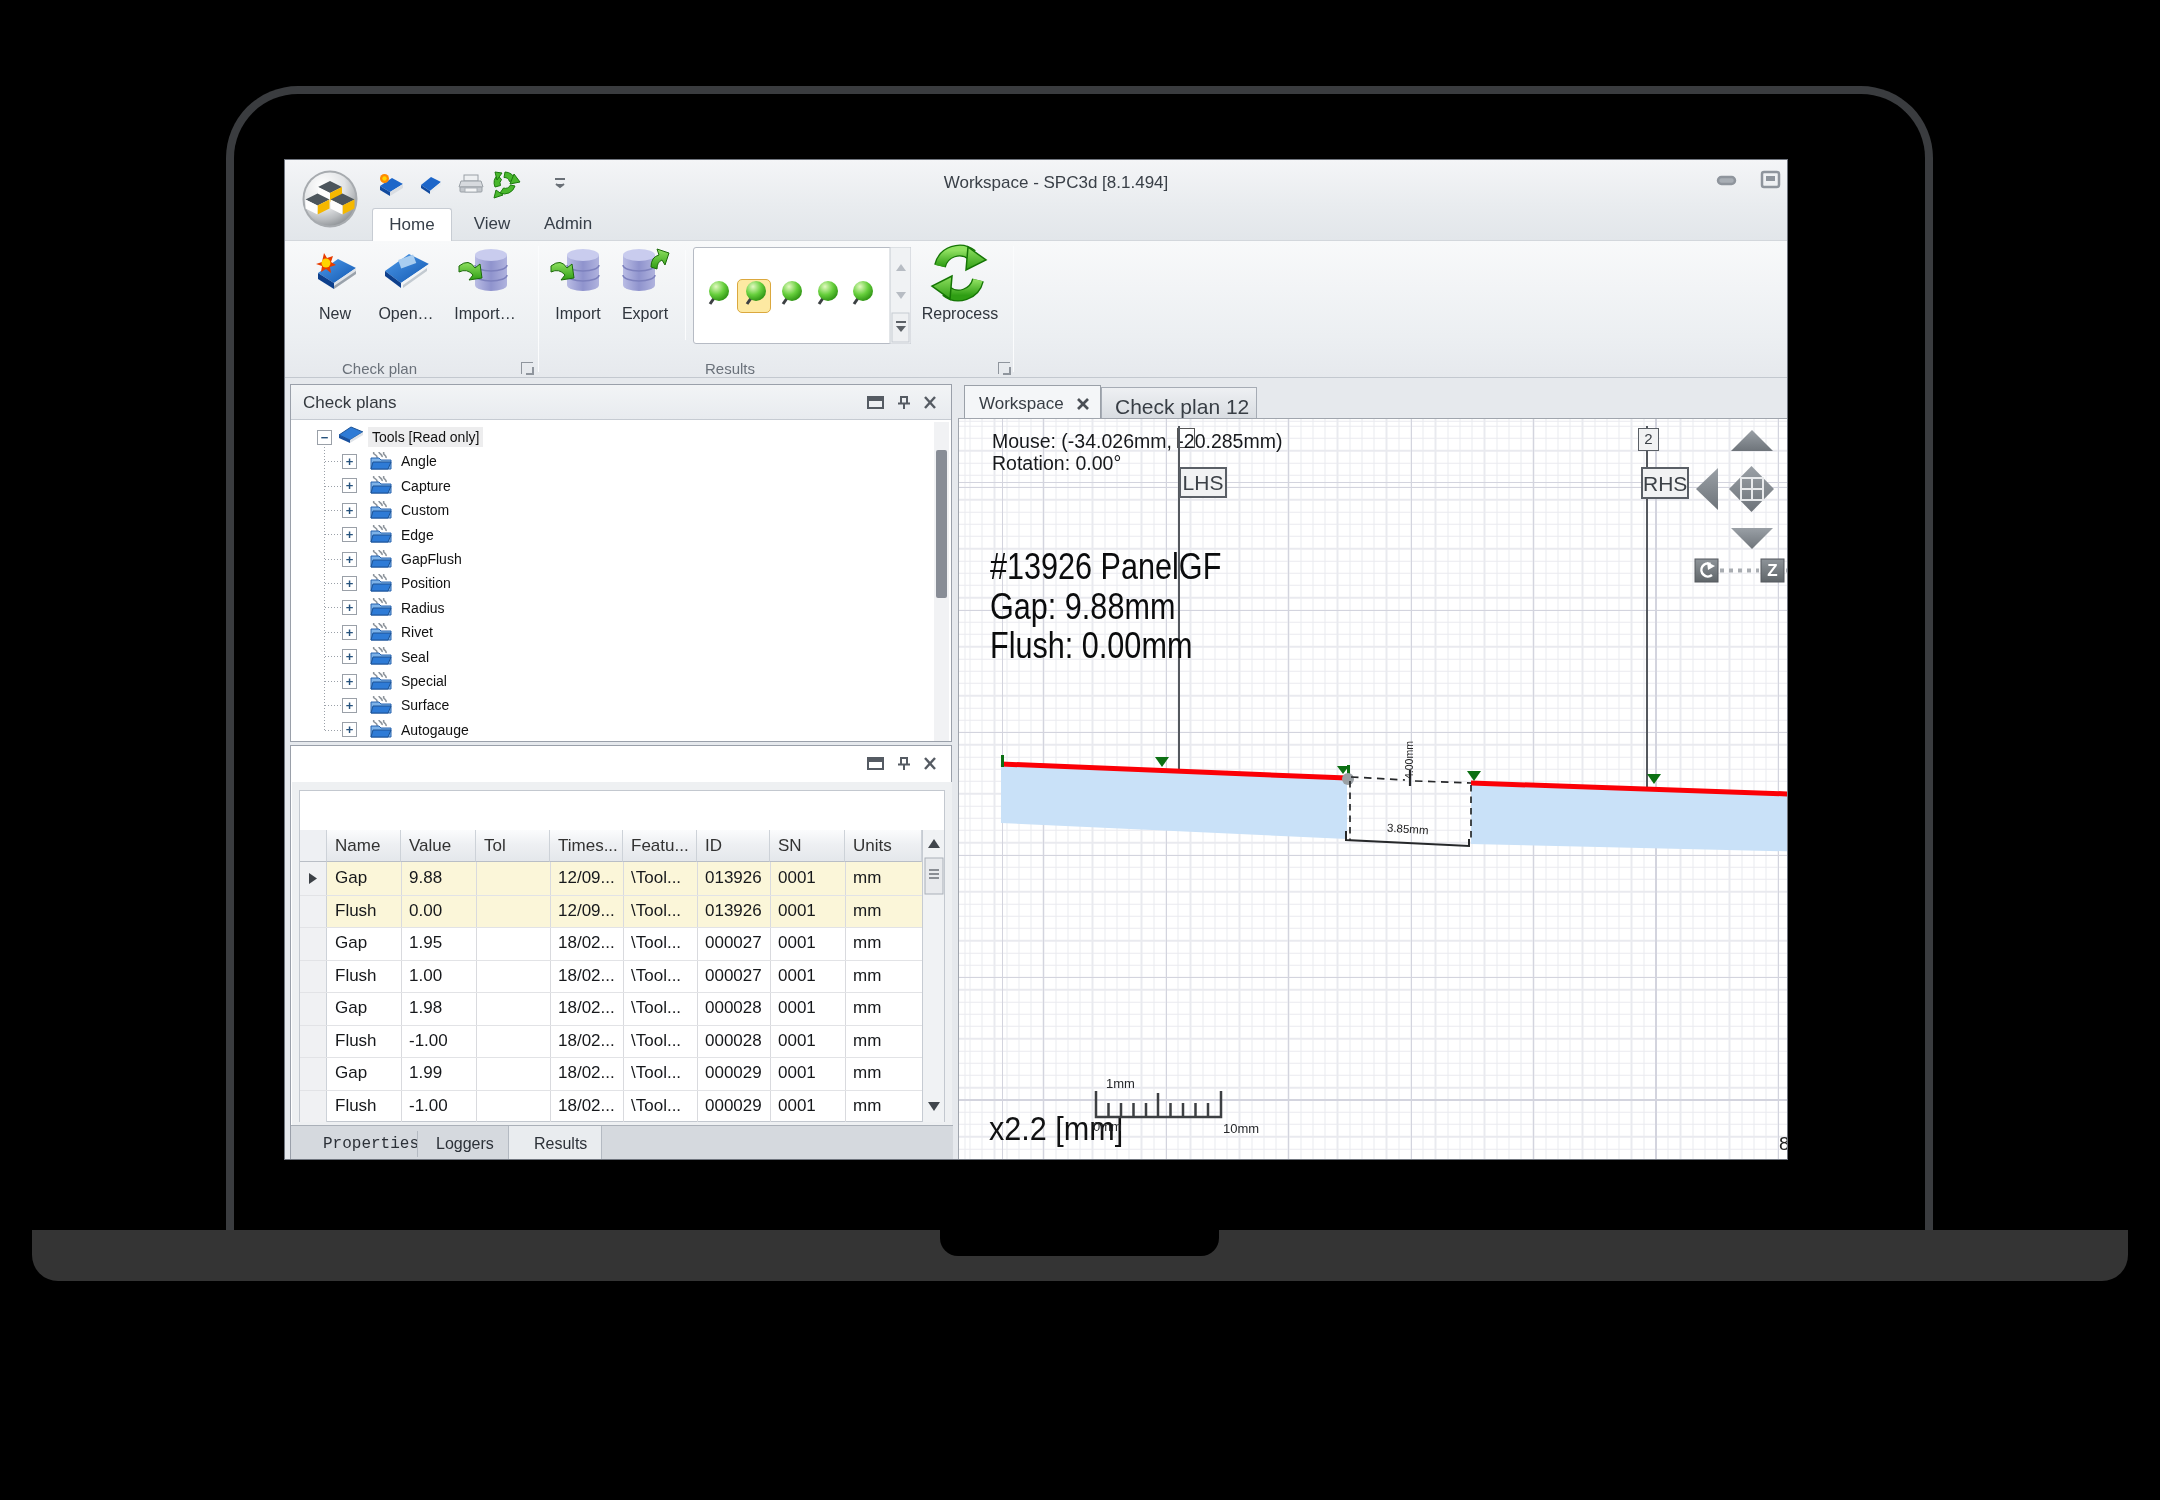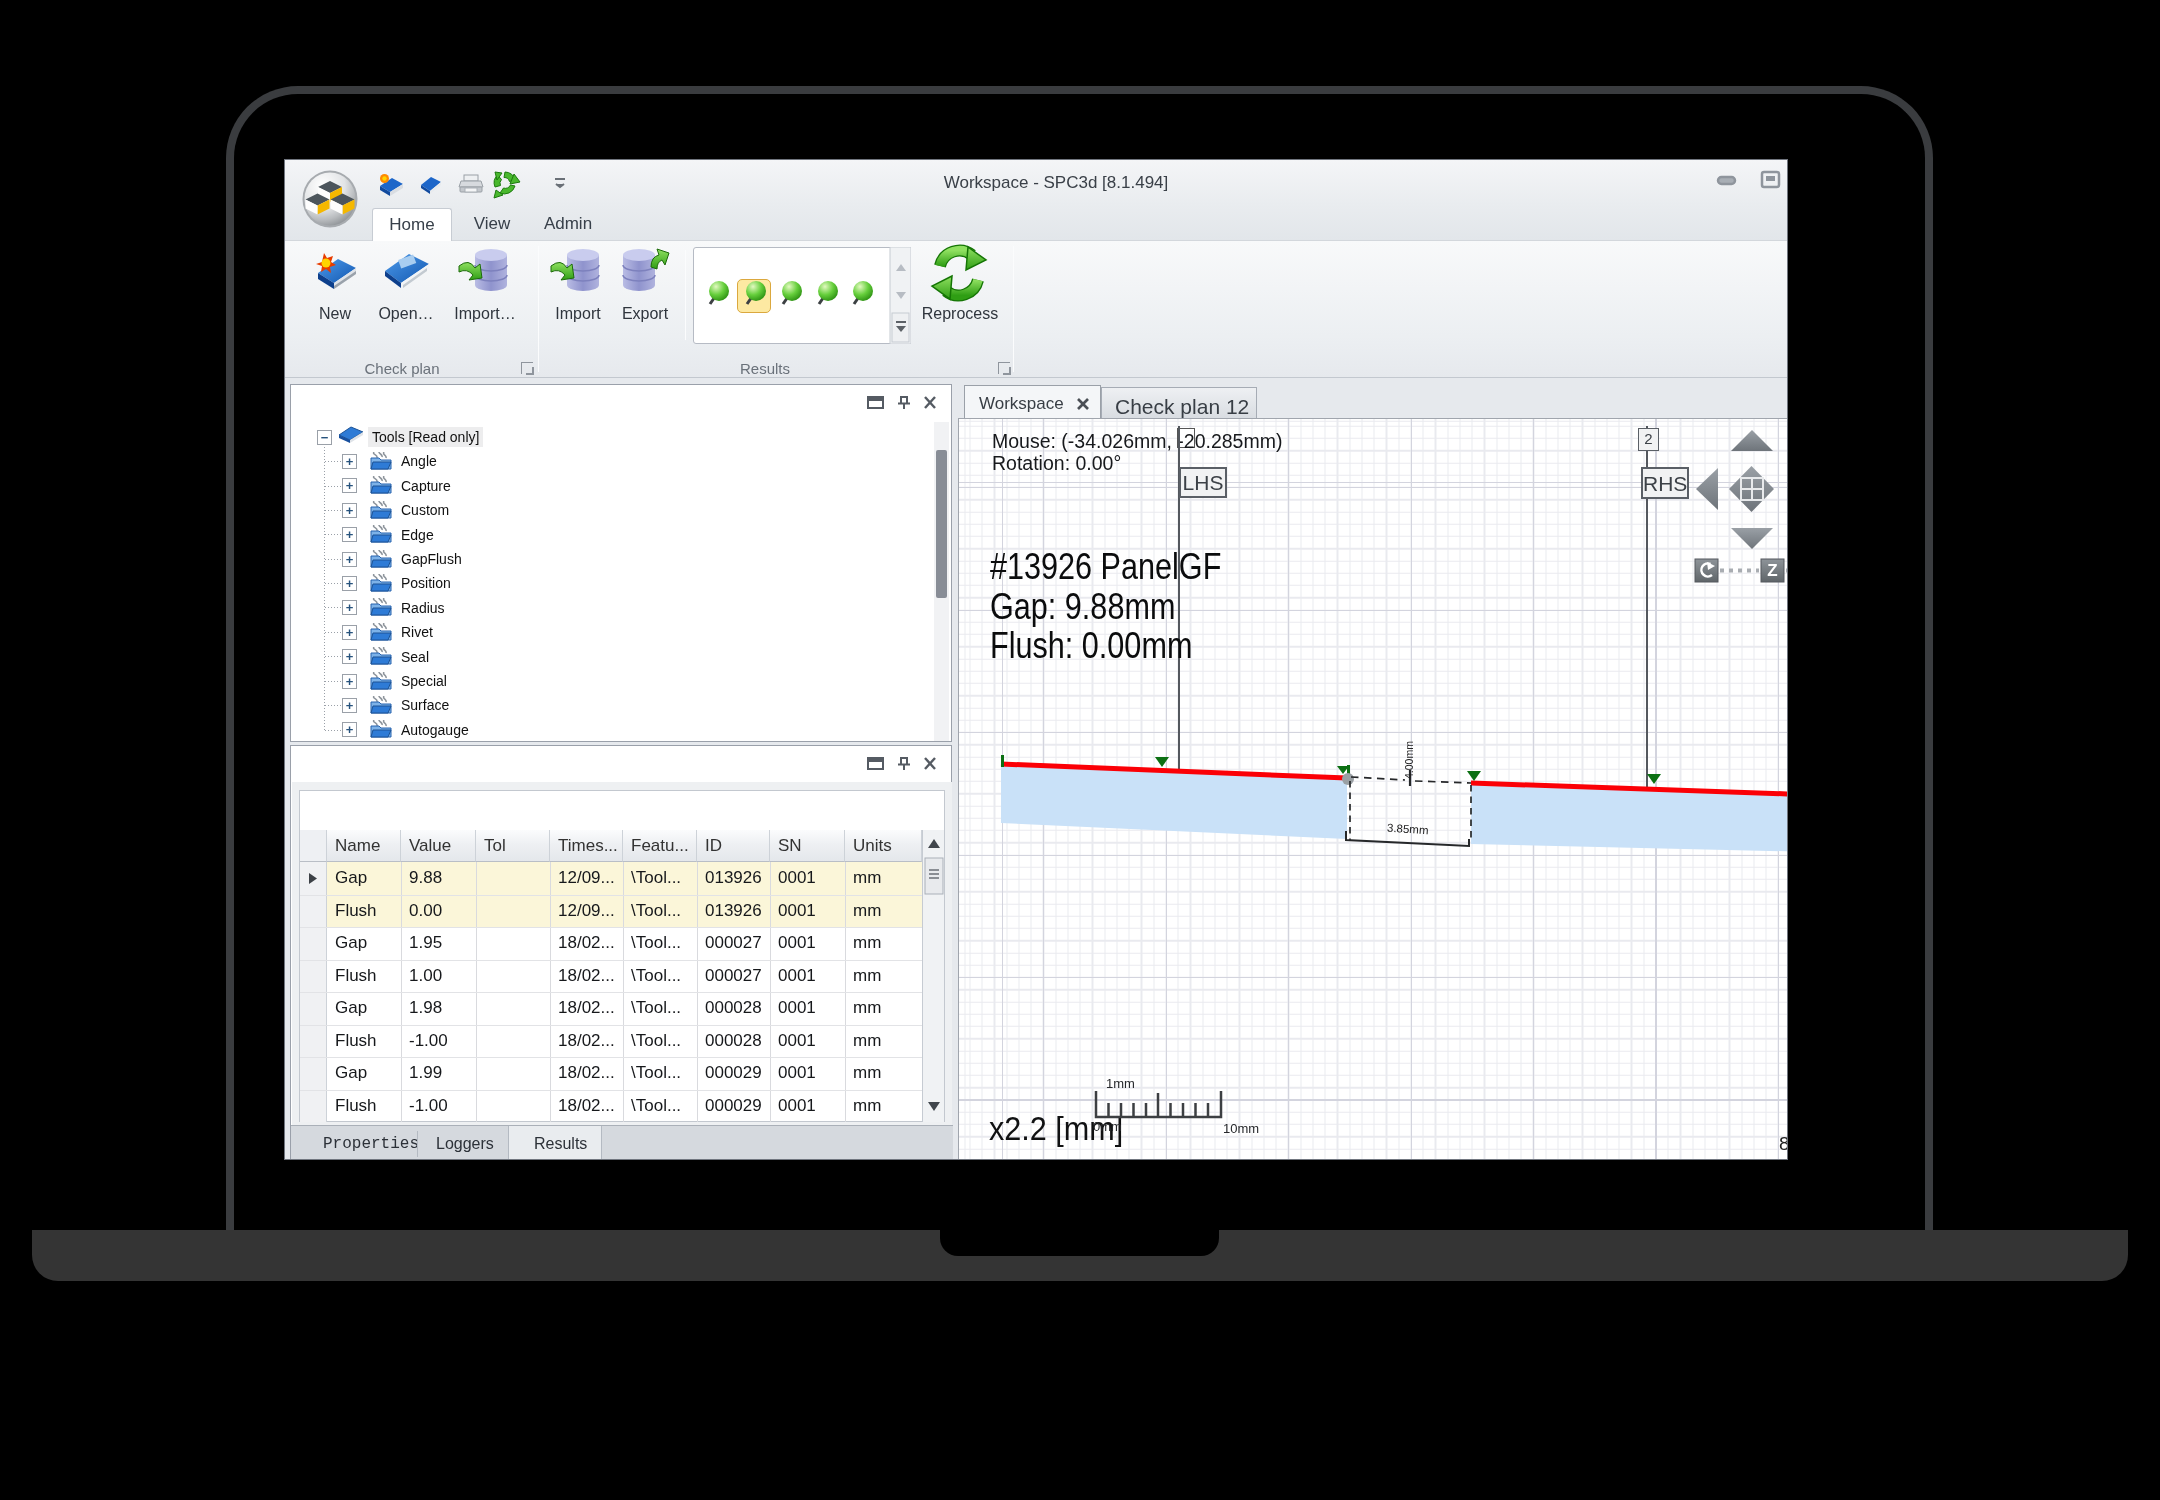--- a/index.html
+++ b/index.html
@@ -27,21 +27,21 @@
   #tabrow   { left:0; top:45px; width:1588px; height:35px;
               background:linear-gradient(#e9ecef,#e2e6ea); }
   #ribbon   { left:0; top:80px; width:1588px; height:138px;
               background:linear-gradient(#f8f9fa,#eceff2 70%,#e6e9ed);
               border-top:1px solid #d3d7dc; border-bottom:1px solid #c3c8cf; }
   .rtab { top:48px; height:32px; text-align:center; font-size:17px; color:#38404a;
           line-height:32px; }
   #tab-home { left:87px; width:80px; background:#fff; height:33px; z-index:5;
               border:1px solid #c7ccd3; border-bottom:none;
               border-radius:3px 3px 0 0; }
-  .glabel { top:119px; height:20px; font-size:15px; color:#6a717a; text-align:center;
+  .glabel { top:119px; height:20px; font-size:15px; color:#6a717a; 
             line-height:20px; }
   .gdivider { top:6px; height:126px; width:1px; background:#d2d6dc;
               border-right:1px solid #fbfcfd; }
   .btnlabel { height:18px; font-size:16px; color:#2f353d; text-align:center;
               line-height:17px; white-space:nowrap; }
   .launcher { width:12px; height:12px; border-left:1px solid #8f959d;
               border-top:1px solid #8f959d; position:absolute; }
   .launcher:after { content:""; position:absolute; right:-1px; bottom:-1px;
               width:6px; height:6px; border-right:2px solid #8f959d;
               border-bottom:2px solid #8f959d; }
@@ -337,20 +337,21 @@
       <div class="abs gdivider" style="left:400px;top:10px;height:90px;"></div>
       <div class="abs gdivider" style="left:728px;"></div>
 
       <div class="abs glabel" style="left:57px;width:120px;">Check plan</div>
       <div class="abs glabel" style="left:420px;width:120px;">Results</div>
       <div class="abs launcher" style="left:236px;top:122px;"></div>
       <div class="abs launcher" style="left:713px;top:122px;"></div>
     </div>
 
     <div class="abs panel" id="panel1" style="left:5px;top:224px;width:662px;height:358px;">
+      <div class="phead">Check plans</div>
       <div class="pbtns" style="width:70px;right:14px;">
         <svg width="70" height="18" viewBox="0 0 70 18">
           <rect x="1" y="3" width="15" height="11" fill="none" stroke="#555b63" stroke-width="2"></rect>
           <rect x="1" y="3" width="15" height="4" fill="#555b63"></rect>
           <g stroke="#555b63" stroke-width="2" fill="none">
             <path d="M33 3 L41 3 M34 3 L34 9 M40 3 L40 9 M31 9.5 L43 9.5 M37 9.5 L37 15"></path>
           </g>
           <g stroke="#555b63" stroke-width="2.4">
             <path d="M58 3 L68 14"></path>
             <path d="M68 3 L58 14"></path>

